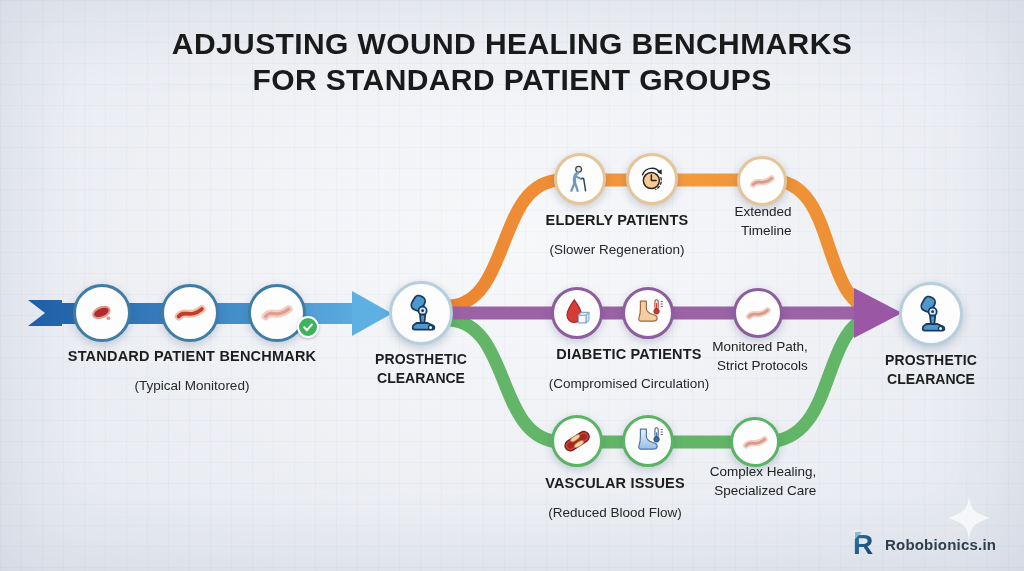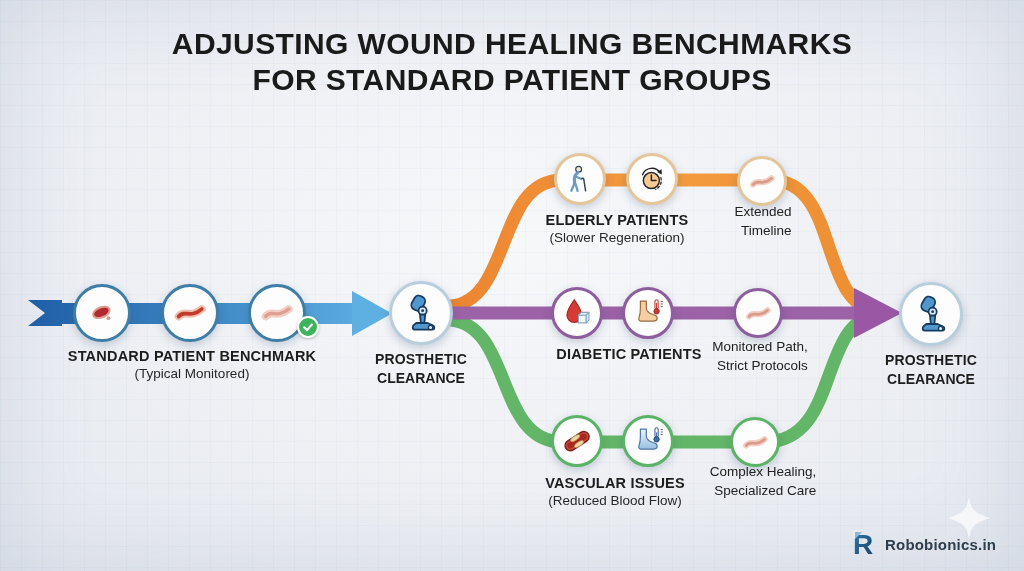--- a/index.html
+++ b/index.html
@@ -27,21 +27,21 @@
     box-shadow:0 3px 8px rgba(60,85,125,.25);
   }
   .node svg{width:70%;height:70%;}
   .b-blue{border:3px solid #3e7da6;}
   .b-node{border:3px solid #b7cedd;}
   .b-tan{border:3px solid #e4c69a;}
   .b-purple{border:3px solid #8d5d9d;}
   .b-green{border:3px solid #5bb365;}
   .lbl{position:absolute;z-index:3;transform:translateX(-50%);text-align:center;white-space:nowrap;}
   .lbl .l1{font-size:14.5px;font-weight:bold;color:#1d1d1d;letter-spacing:.2px;}
-  .lbl .l2{font-size:13.5px;font-weight:500;color:#282828;margin-top:2px;}
+  .lbl .l2{font-size:13.5px;font-weight:500;color:#282828;margin-top:14px;}
   .lbl.clr .l1,.lbl.clr .l2{font-size:14px;font-weight:bold;color:#1d1d1d;margin-top:0;line-height:1.35;}
   .lbl.outcome div{font-size:13.5px;font-weight:500;color:#222;line-height:1.38;text-align:right;}
   .badge{
     position:absolute;z-index:3;width:22px;height:22px;border-radius:50%;
     background:#3cb45c;border:2px solid #fff;box-sizing:border-box;
     display:flex;align-items:center;justify-content:center;
     box-shadow:0 1px 3px rgba(0,0,0,.25);
   }
   .brand{
     position:absolute;z-index:3;left:852px;top:529px;
@@ -230,20 +230,21 @@
     <div class="l1">ELDERLY PATIENTS</div>
     <div class="l2">(Slower Regeneration)</div>
   </div>
   <div class="lbl outcome" style="left:763px;top:203px;">
     <div>Extended</div>
     <div>Timeline</div>
   </div>
 
   <div class="lbl" style="left:629px;top:346px;">
     <div class="l1">DIABETIC PATIENTS</div>
+    <div class="l2">(Compromised Circulation)</div>
   </div>
   <div class="lbl outcome" style="left:760px;top:338px;">
     <div>Monitored Path,</div>
     <div>Strict Protocols</div>
   </div>
 
   <div class="lbl" style="left:615px;top:475px;">
     <div class="l1">VASCULAR ISSUES</div>
     <div class="l2">(Reduced Blood Flow)</div>
   </div>

